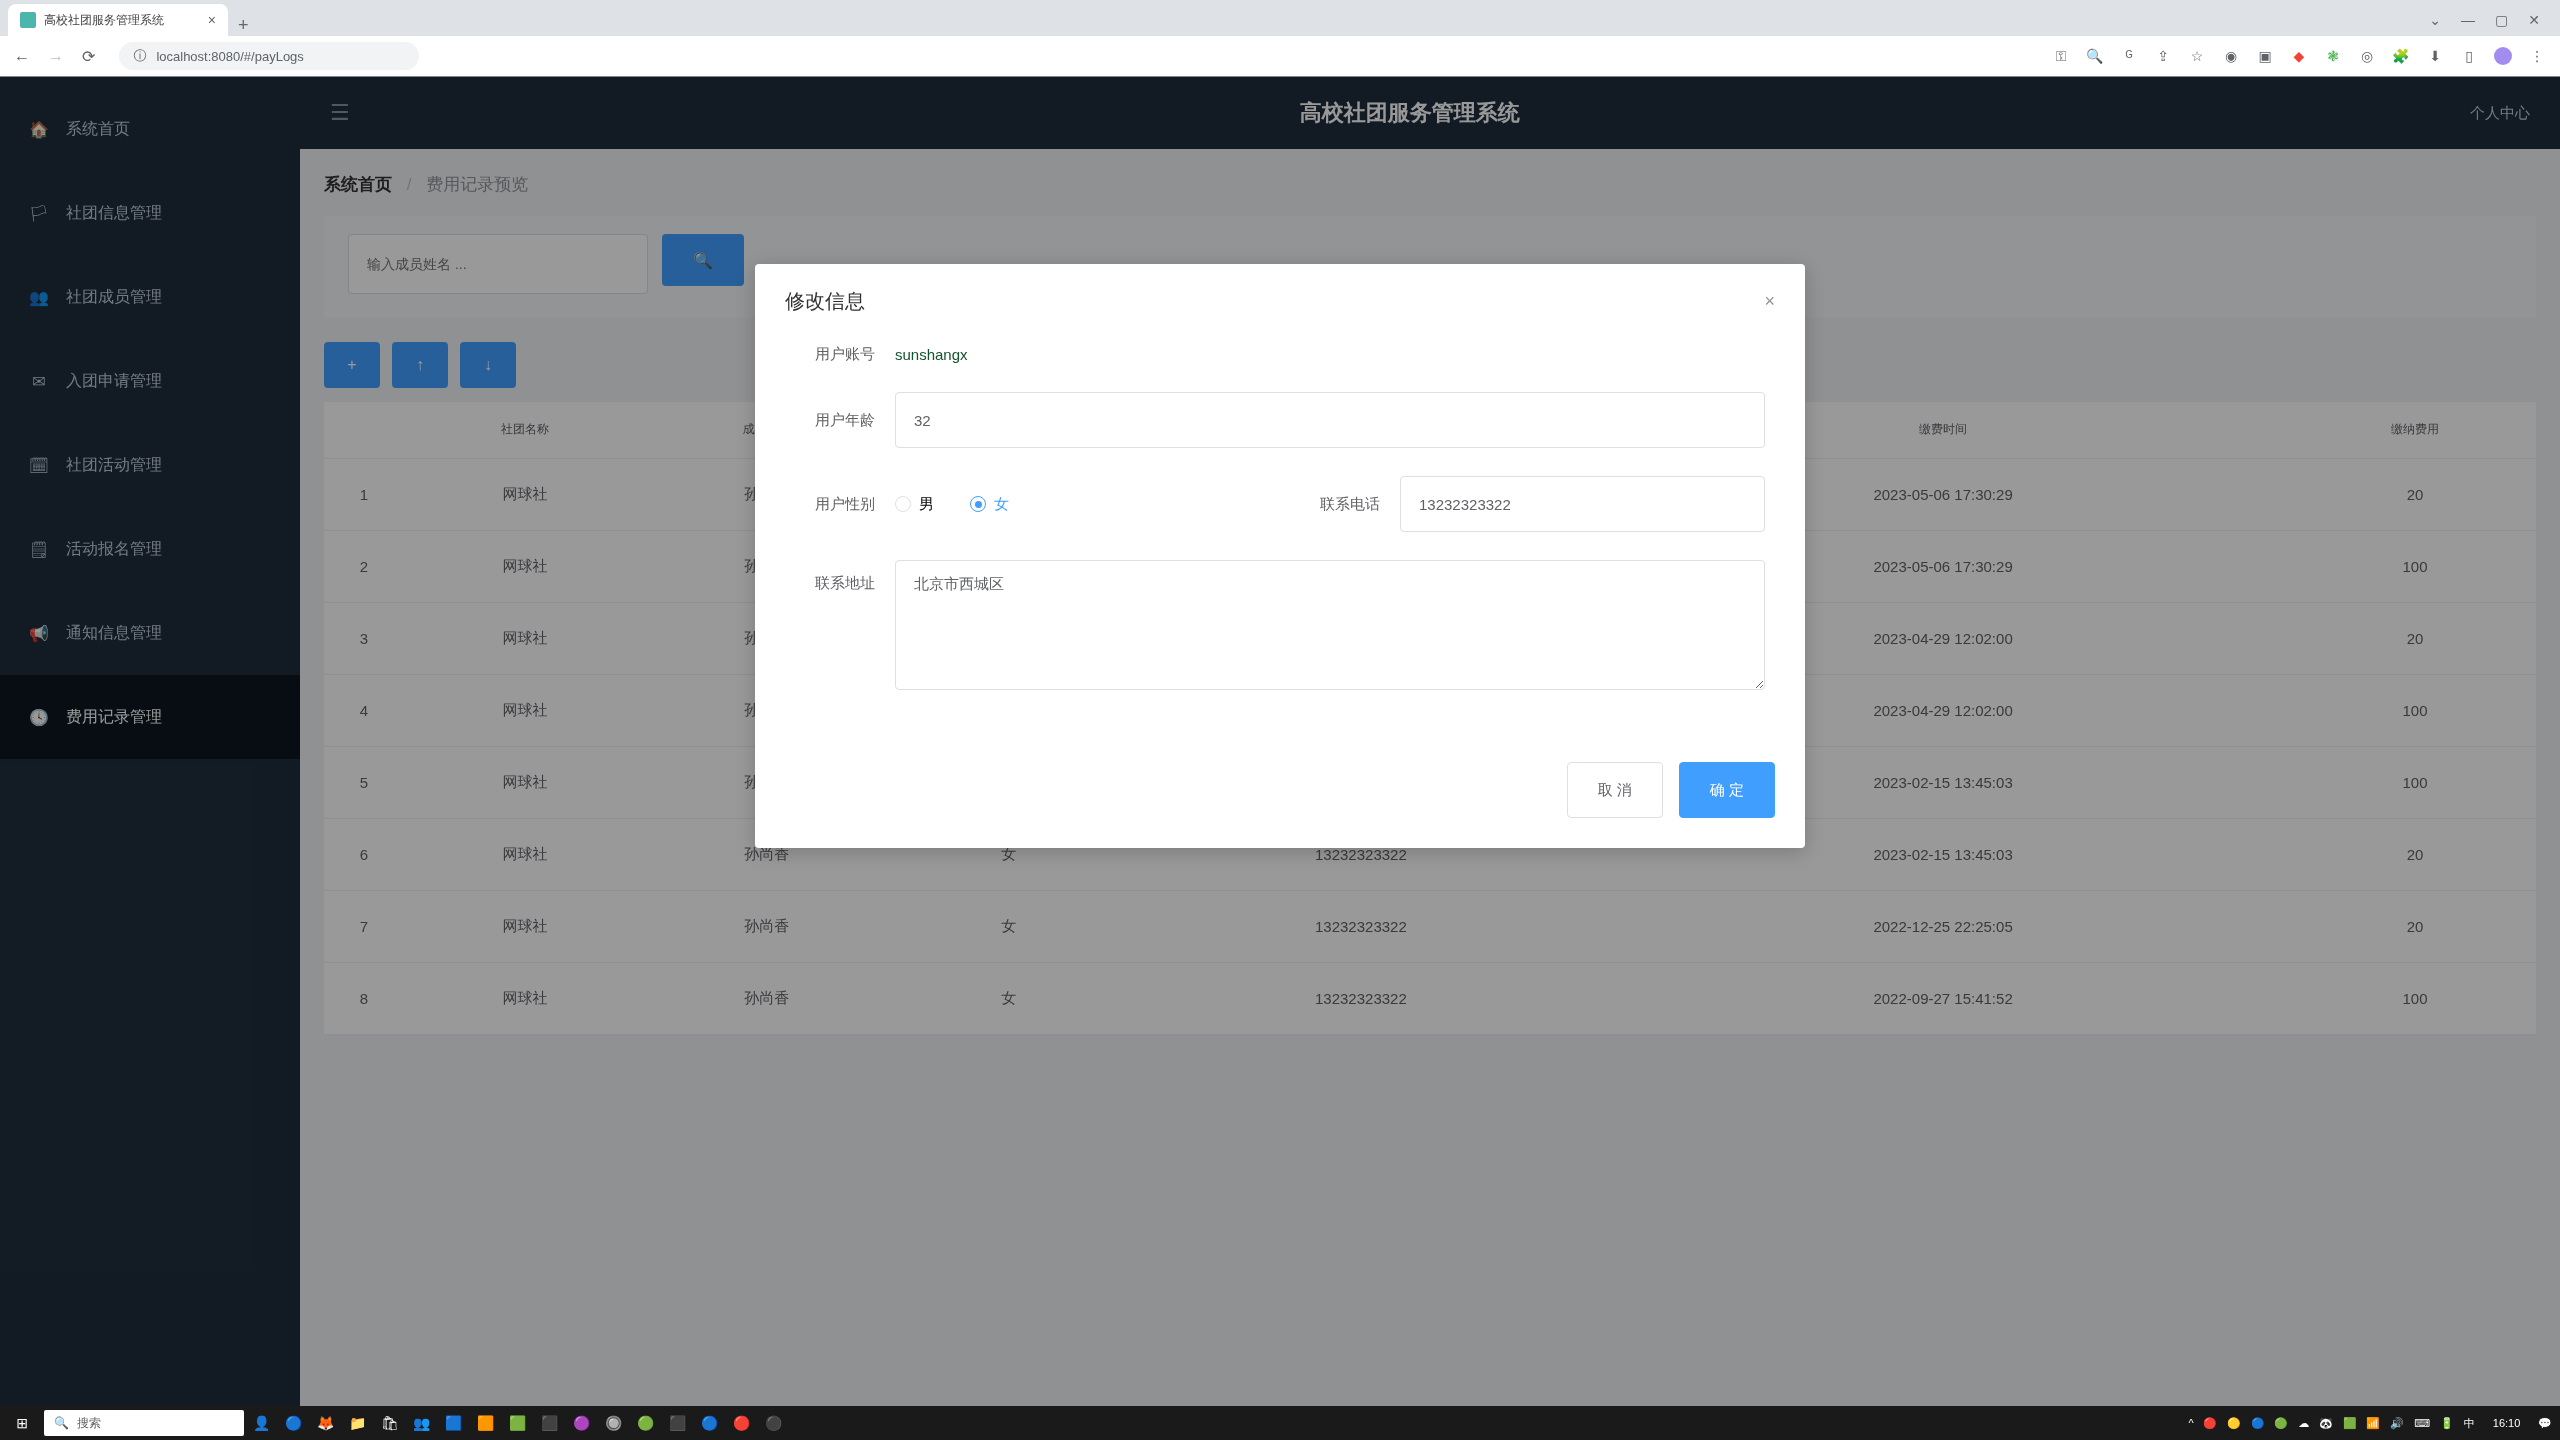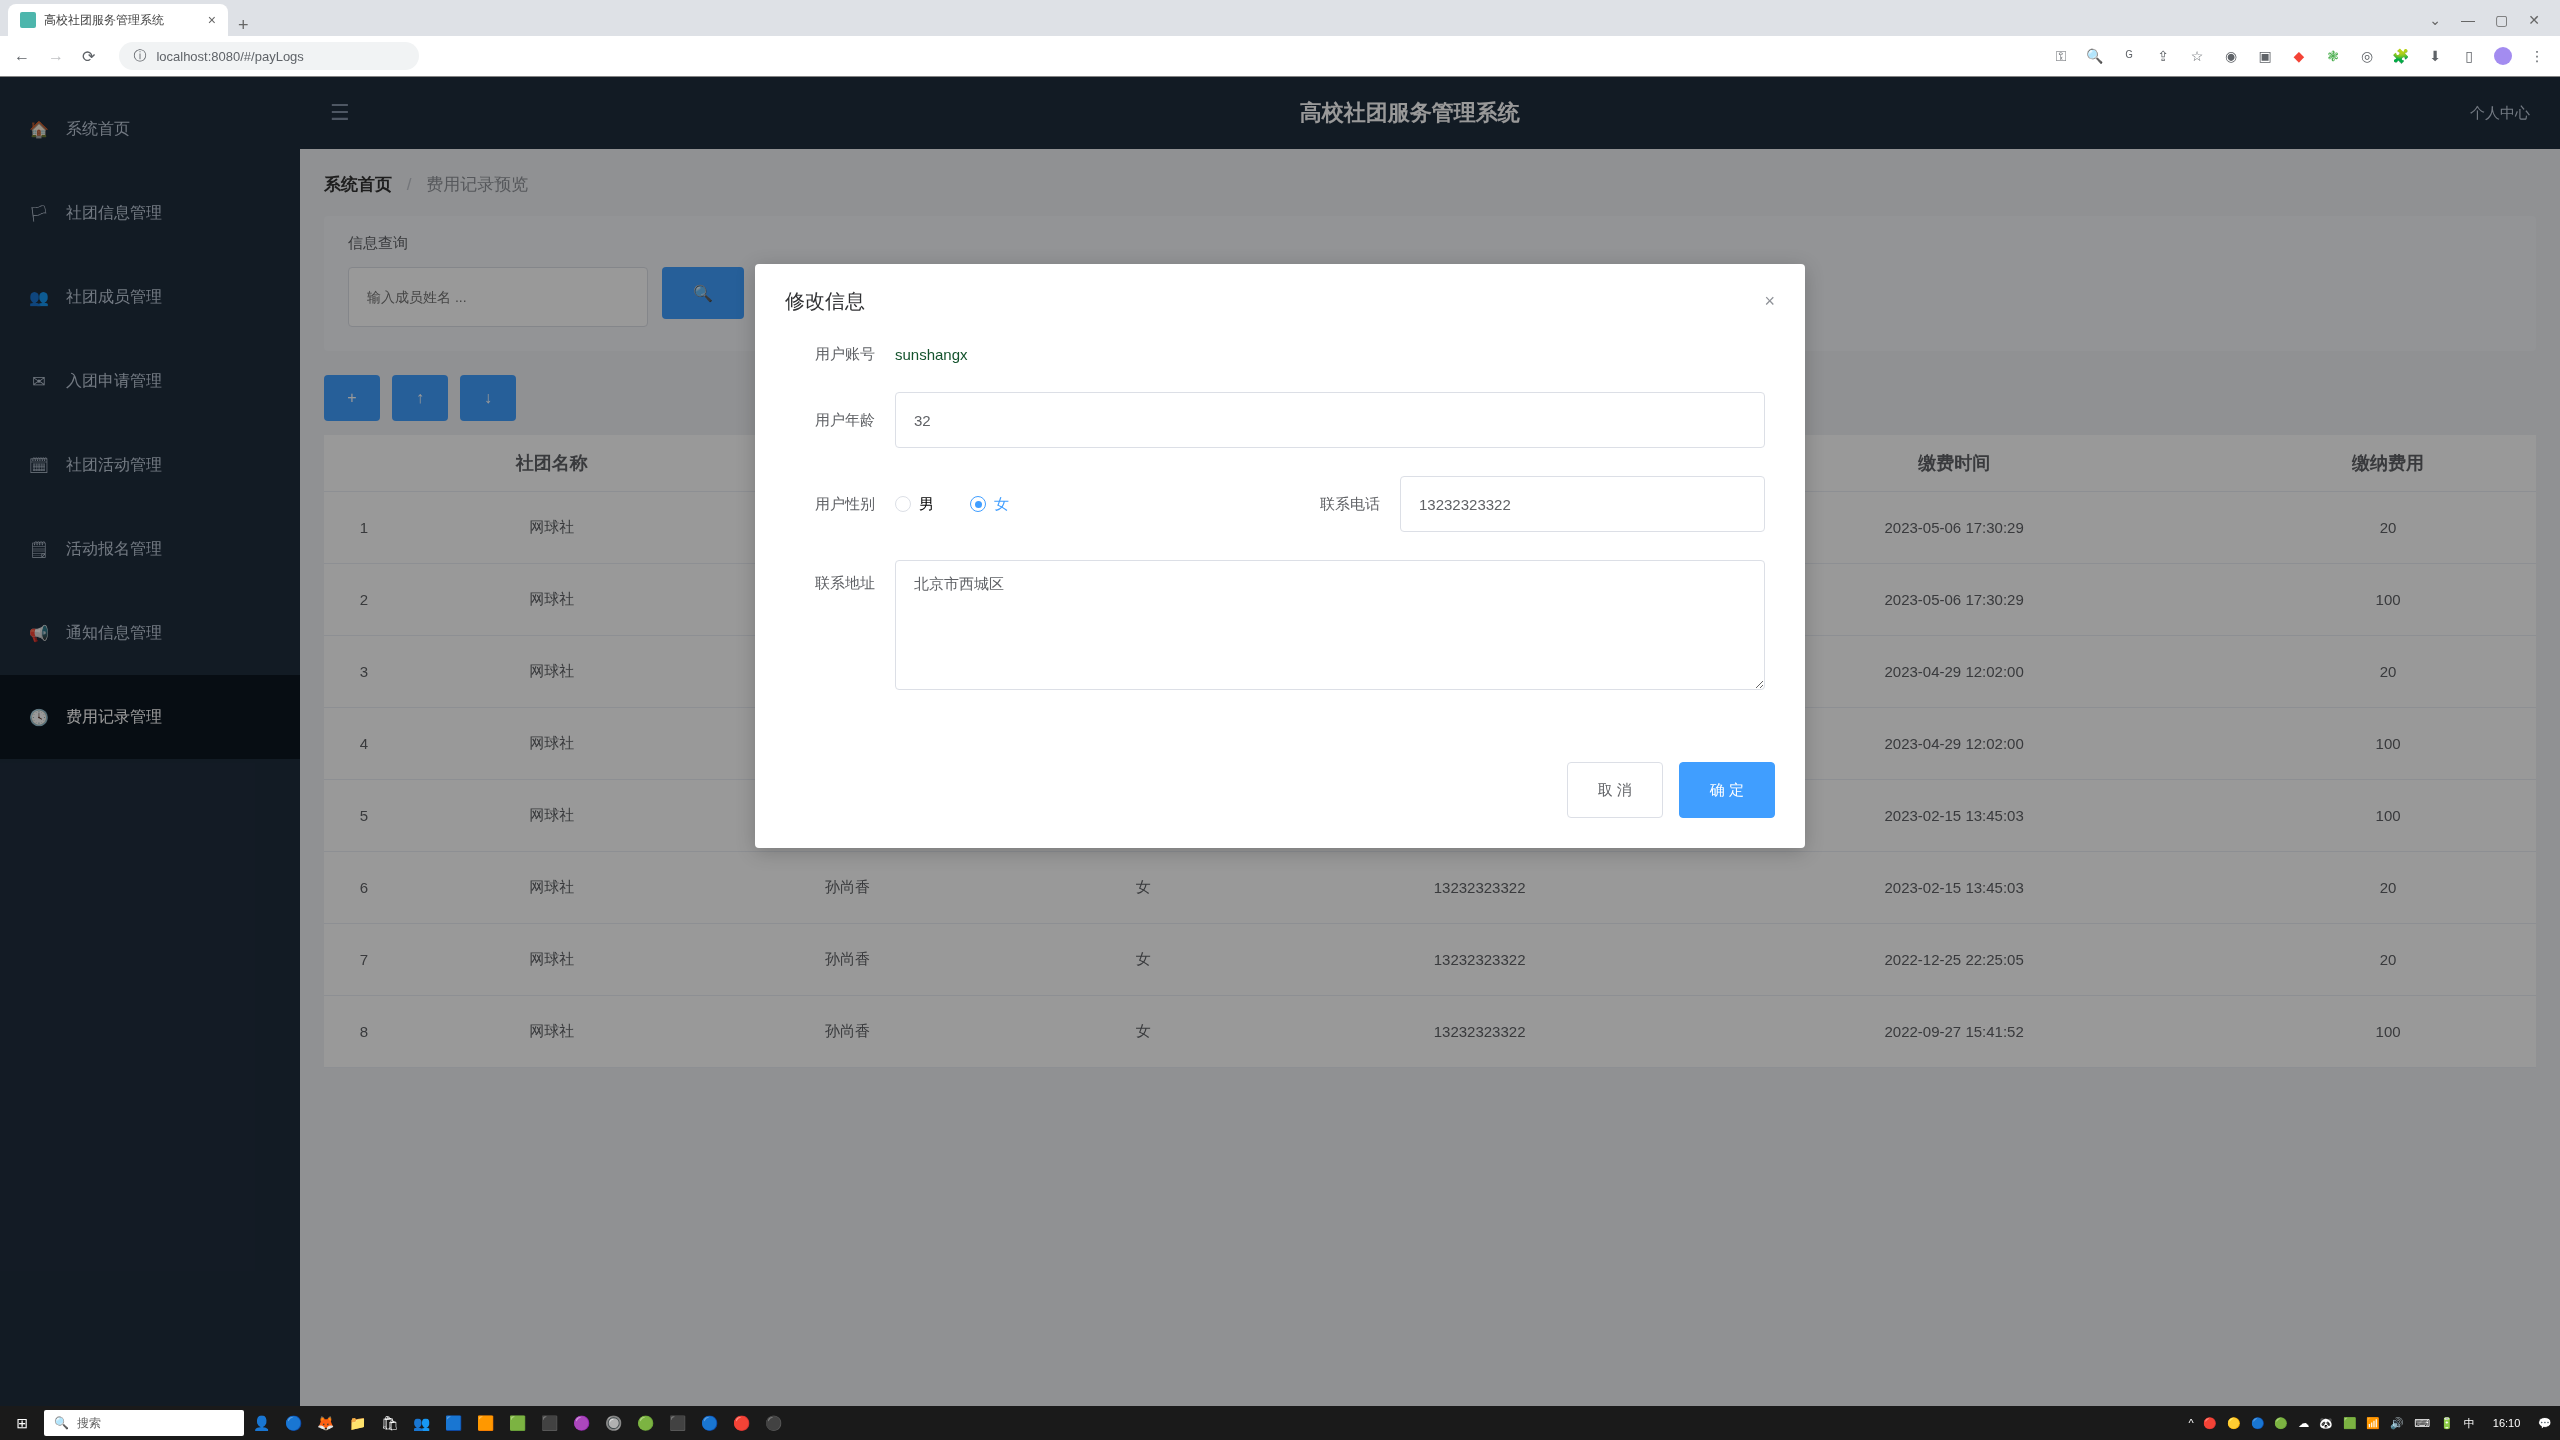--- a/index.html
+++ b/index.html
@@ -42,21 +42,21 @@
 .search-panel { background: #f5f7fa; border-radius: 4px; padding: 18px 24px 24px; margin-bottom: 24px; }
 .search-label { font-size: 15px; color: #606266; margin-bottom: 14px; }
 .search-row { display: flex; gap: 14px; }
 .search-input { width: 300px; height: 60px; padding: 0 18px; border: 1px solid #dcdfe6; border-radius: 4px; font-size: 14px; background: #fff; }
 .search-btn { width: 82px; height: 52px; background: #409eff; border: none; border-radius: 4px; color: #fff; font-size: 16px; cursor: pointer; }
 
 .action-row { display: flex; gap: 12px; margin-bottom: 14px; }
 .act-btn { width: 56px; height: 46px; background: #409eff; border: none; border-radius: 4px; color: #fff; font-size: 16px; cursor: pointer; }
 
 .data-table { width: 100%; background: #fff; border-collapse: collapse; }
-.data-table th { height: 56px; background: #fff; font-weight: bold; color: #606266; font-size: 18px; text-align: center; border-bottom: 1px solid #ebeef5; }
+.data-table th { height: 56px; background: #fff; font-weight: normal; color: #606266; font-size: 12px; text-align: center; border-bottom: 1px solid #ebeef5; }
 .data-table td { height: 72px; text-align: center; color: #606266; font-size: 15px; border-bottom: 1px solid #ebeef5; }
 
 
 .overlay { position: absolute; top: 76px; left: 0; right: 0; bottom: 34px; background: rgba(0,0,0,0.4); display: flex; align-items: flex-start; justify-content: center; padding-top: 188px; }
 .modal { width: 1050px; background: #fff; border-radius: 4px; box-shadow: 0 4px 20px rgba(0,0,0,0.2); }
 .modal-head { padding: 24px 30px 10px; display: flex; align-items: center; }
 .modal-title { font-size: 20px; color: #303133; }
 .modal-close { margin-left: auto; color: #909399; font-size: 18px; cursor: pointer; }
 .modal-body { padding: 20px 40px 30px; }
 .form-row { display: flex; gap: 40px; margin-bottom: 28px; align-items: center; }
@@ -178,21 +178,20 @@
     </div>
 
     <div class="content">
       <div class="breadcrumb">
         <span class="bc-home">系统首页</span>
         <span class="sep">/</span>
         <span class="bc-cur">费用记录预览</span>
       </div>
 
       <div class="search-panel">
-        <div class="search-label">信息查询</div>
         <div class="search-row">
           <input class="search-input" placeholder="输入成员姓名 ..." style="">
           <button class="search-btn"><span>🔍</span></button>
         </div>
       </div>
 
       <div class="action-row">
         <button class="act-btn">+</button>
         <button class="act-btn">↑</button>
         <button class="act-btn">↓</button>

